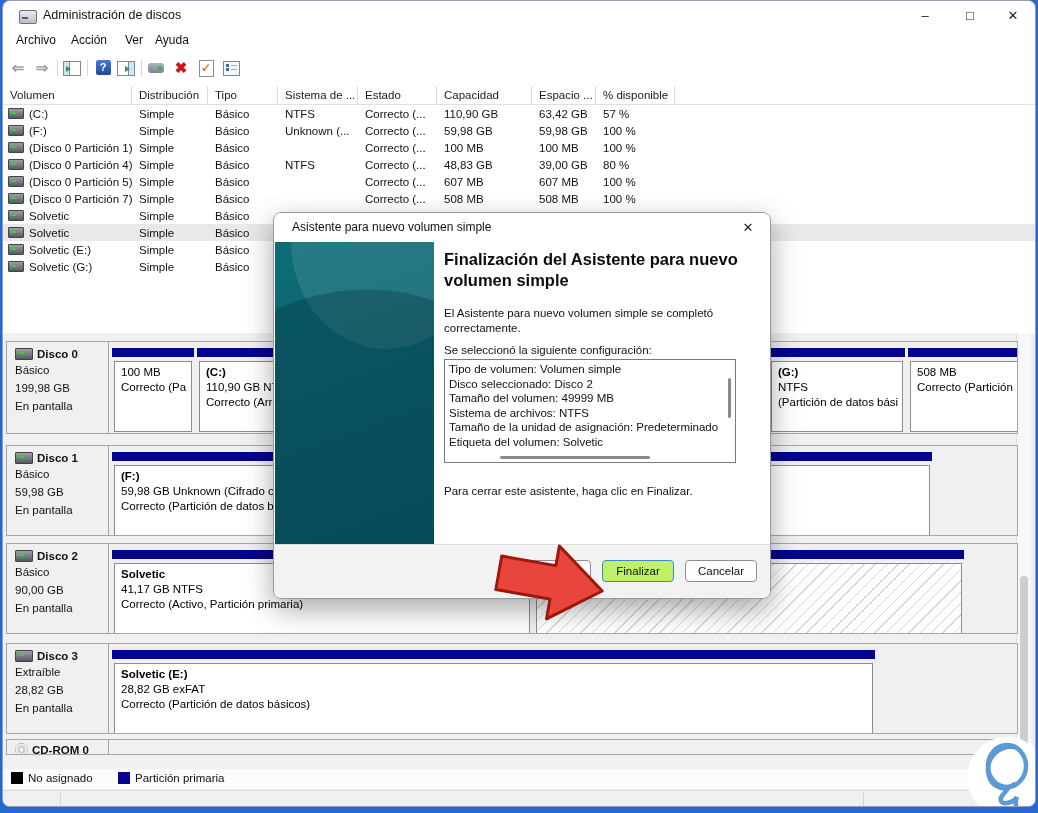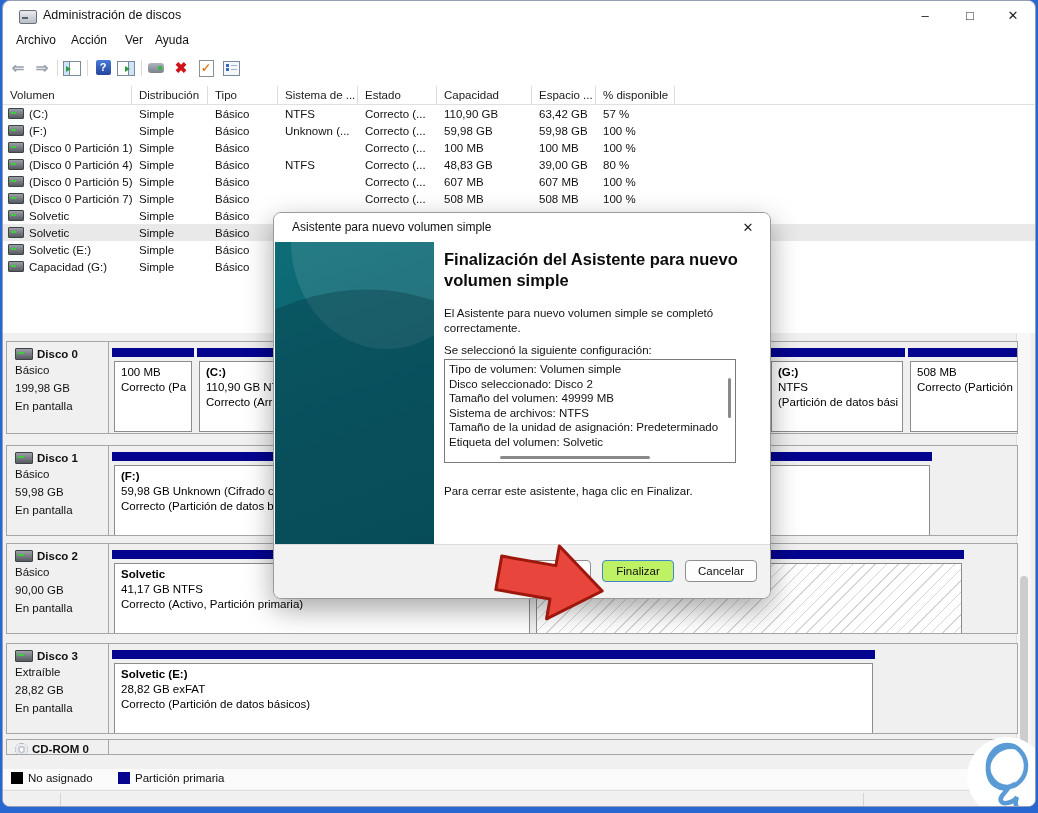--- a/index.html
+++ b/index.html
@@ -49,21 +49,21 @@
   .vol{display:flex;align-items:center;gap:5px;padding-left:5px;}
   .vicon{width:14px;height:9px;background:linear-gradient(#9aa0a6,#565b61);border:1px solid #3f4346;border-radius:1px;
          position:relative;flex:0 0 auto;}
   .vicon::after{content:"";position:absolute;left:2px;top:3px;width:5px;height:2px;background:#3ecb3e;}
   
   .gpane{position:absolute;left:0;top:332px;right:0;bottom:0;background:#f0f0f0;}
   .vscroll{position:absolute;right:4px;top:0;width:14px;height:433px;background:#f7f7f7;border-left:1px solid #e1e1e1;}
   .vthumb{position:absolute;left:3px;width:8px;border-radius:4px;background:#cdcdcd;}
   .drow{position:absolute;left:3px;width:1012px;border:1px solid #a6a6a6;background:#f0f0f0;box-sizing:border-box;overflow:hidden;}
   .dlabel{position:absolute;left:0;top:0;bottom:0;width:102px;border-right:1px solid #a6a6a6;padding:6px 0 0 8px;box-sizing:border-box;}
-  .dname{font-size:11.5px;font-weight:bold;color:#111;display:flex;align-items:flex-start;gap:4px;}
+  .dname{font-size:11.5px;font-weight:bold;color:#111;display:flex;align-items:flex-end;gap:4px;}
   .dicon{width:16px;height:10px;background:linear-gradient(#9aa0a6,#565b61);border:1px solid #3f4346;border-radius:1px;position:relative;flex:0 0 auto;}
   .dicon::after{content:"";position:absolute;left:2px;top:3px;width:6px;height:2px;background:#3ecb3e;}
   .cdicon{width:13px;height:13px;border-radius:50%;background:radial-gradient(circle at 50% 50%,#fff 0 2px,#c9ced4 2px 4px,#e8ebee 4px 6px,#aab1b8 6px);flex:0 0 auto;}
   .dmeta{font-size:11.5px;color:#111;margin-top:3px;line-height:15px;}
   .part{position:absolute;top:6px;height:84px;}
   .pbar{height:9px;background:#04048f;}
   .pbox{position:absolute;left:2px;right:2px;top:13px;bottom:0;background:#fff;border:1px solid #8c8c8c;
         padding:3px 6px;box-sizing:border-box;overflow:hidden;}
   .pbox.hatch{background:repeating-linear-gradient(135deg,#ffffff 0 7px,#d6d6d6 7px 8px);}
   .pl1{font-size:11.5px;font-weight:bold;line-height:15px;white-space:nowrap;}
@@ -290,21 +290,21 @@
         <div class="c"></div>
           <div class="c"></div>
           <div class="c"></div>
           <div class="c"></div>
           <div class="c"></div>
           <div></div>
       </div>
       <div class="lv-row">
         <div class="c vol">
             <span class="vicon"></span>
-            <span>Capacidad (G:)</span>
+            <span>Solvetic (G:)</span>
           </div>
         <div class="c">Simple</div>
         <div class="c">Básico</div>
         <div class="c"></div>
           <div class="c"></div>
           <div class="c"></div>
           <div class="c"></div>
           <div class="c"></div>
           <div></div>
       </div>

